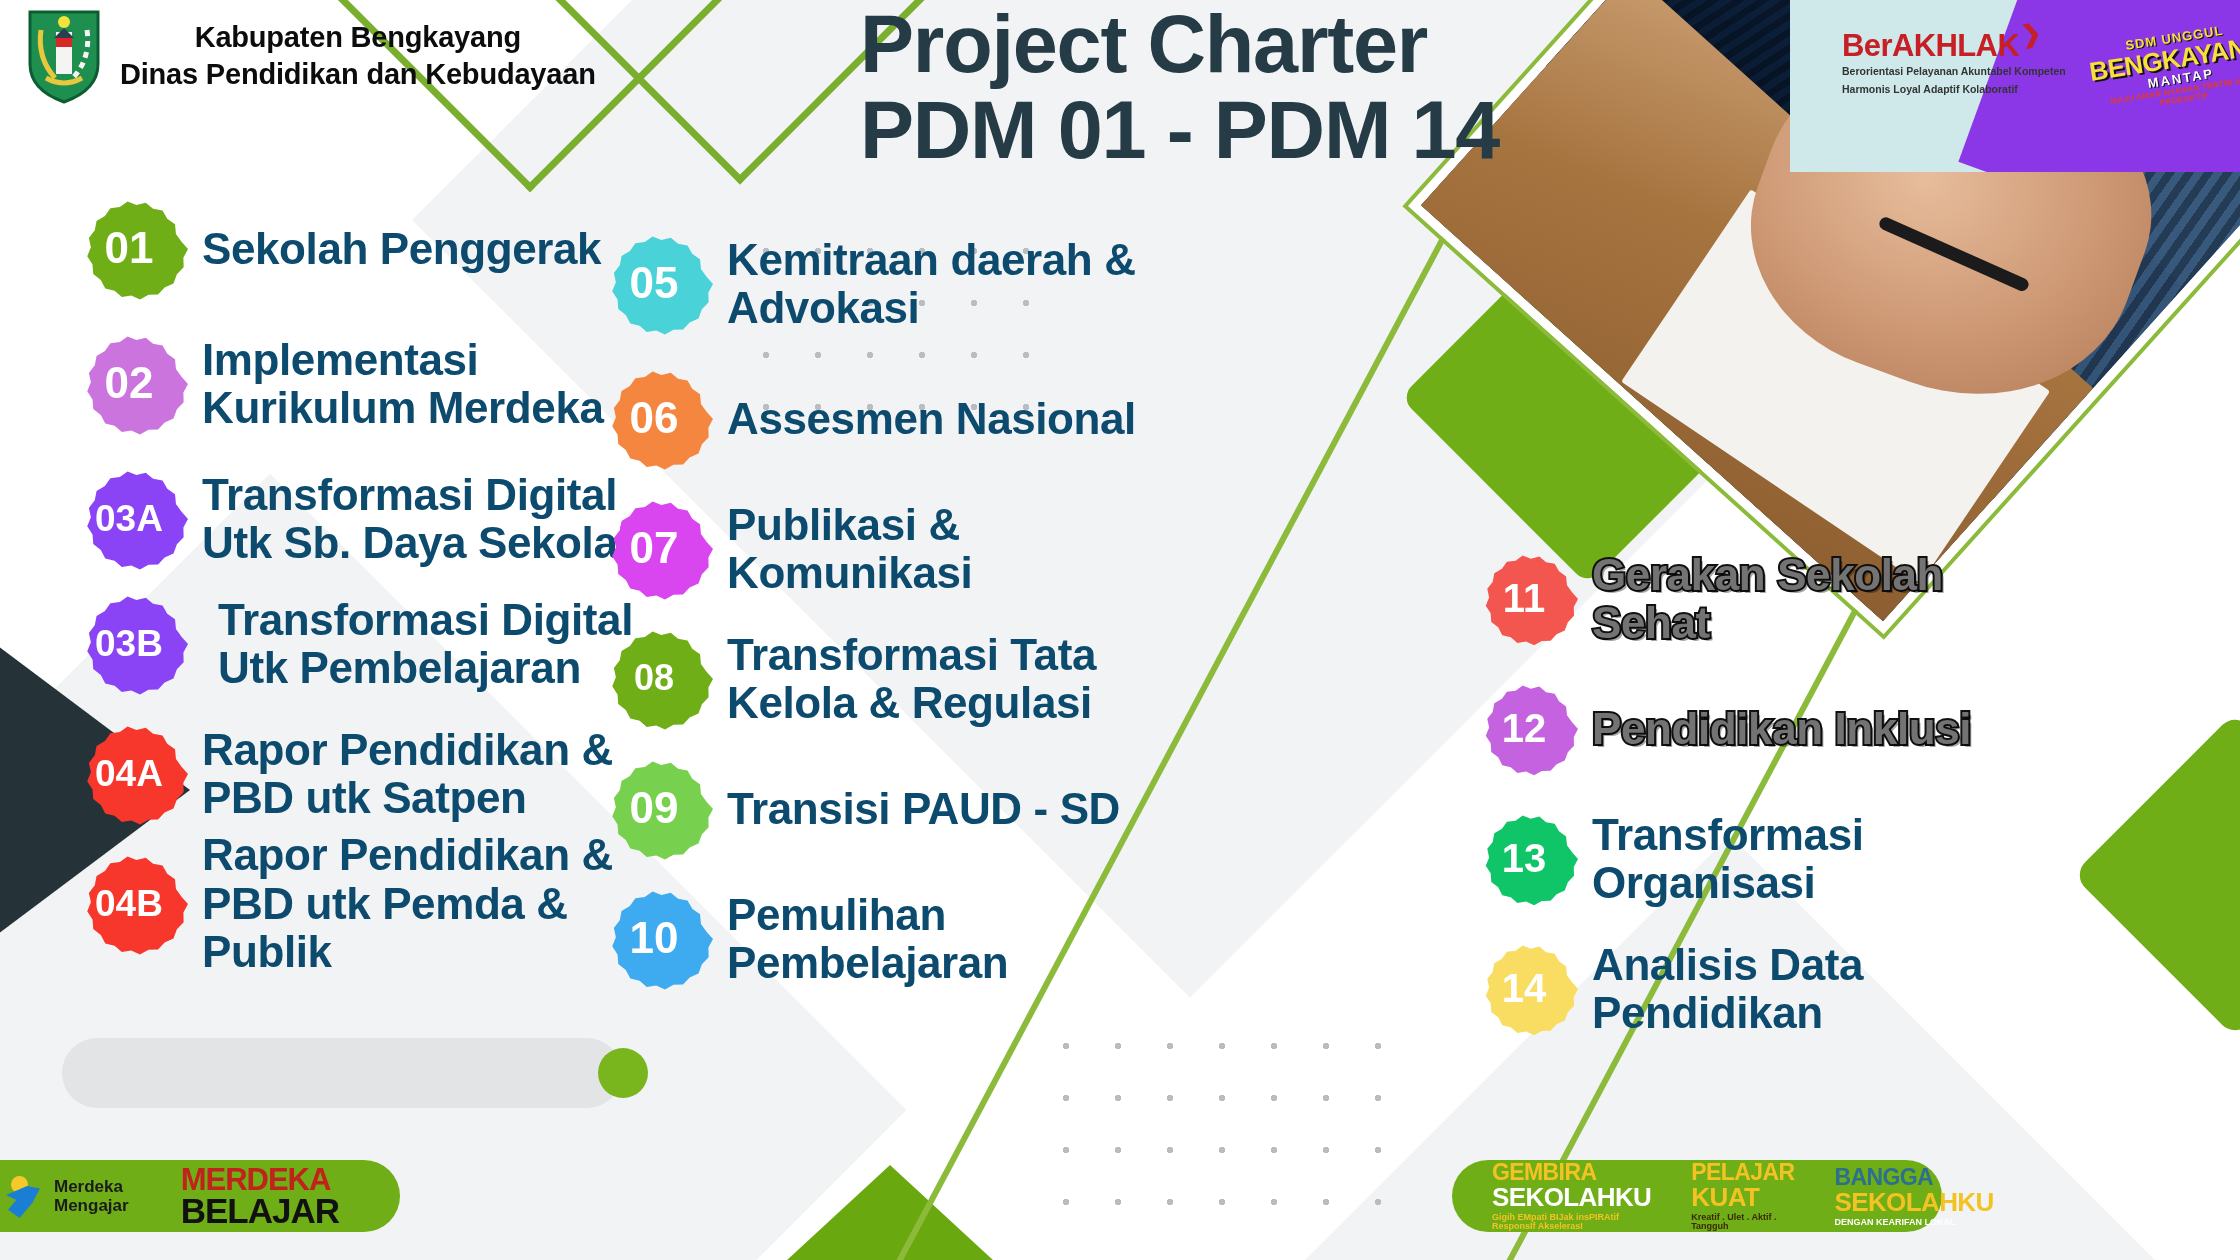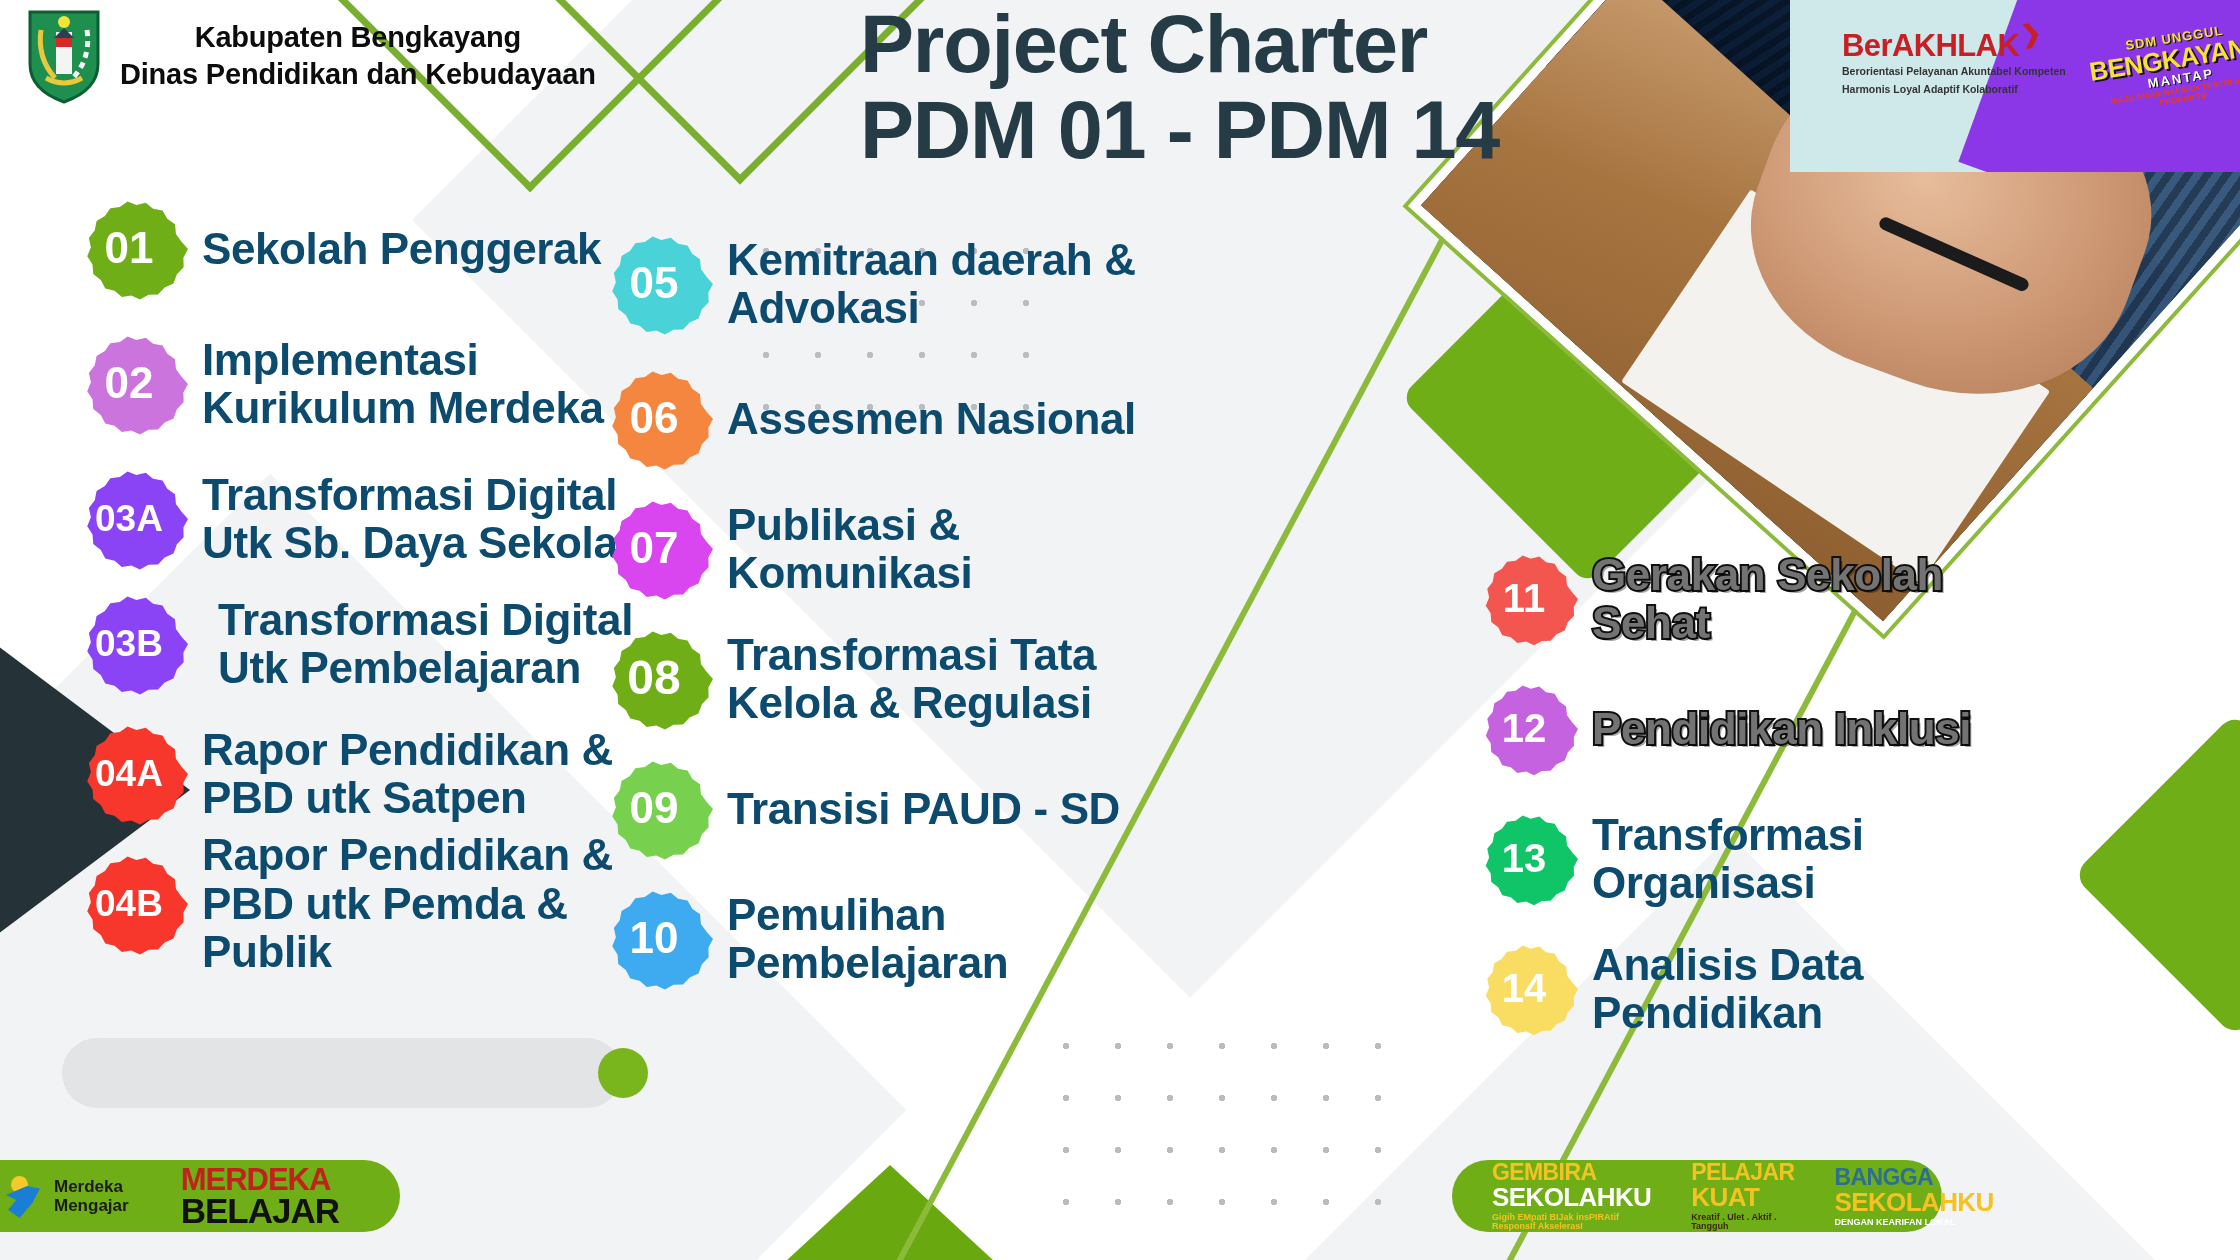--- a/index.html
+++ b/index.html
@@ -393,21 +393,21 @@
       </div>
       <div class="row" style="left: 595px; top: 490px; height: 118px;">
         <div class="burst" style="width: 118px; height: 118px; background: #d946ef;">
           <span class="burst-num" style="font-size: 44px;">07</span>
         </div>
         <div class="row-label" style="font-size: 44px; margin-left: 14px;">Publikasi &amp;
 Komunikasi</div>
       </div>
       <div class="row" style="left: 595px; top: 620px; height: 118px;">
         <div class="burst" style="width: 118px; height: 118px; background: rgb(111, 174, 22);">
-          <span class="burst-num" style="font-size: 48px;">08</span>
+          <span class="burst-num" style="font-size: 36px;">08</span>
         </div>
         <div class="row-label" style="font-size: 44px; margin-left: 14px;">Transformasi Tata
 Kelola &amp; Regulasi</div>
       </div>
       <div class="row" style="left: 595px; top: 750px; height: 118px;">
         <div class="burst" style="width: 118px; height: 118px; background: rgb(119, 209, 78);">
           <span class="burst-num" style="font-size: 44px;">09</span>
         </div>
         <div class="row-label" style="font-size: 44px; margin-left: 14px;">Transisi PAUD - SD</div>
       </div>

